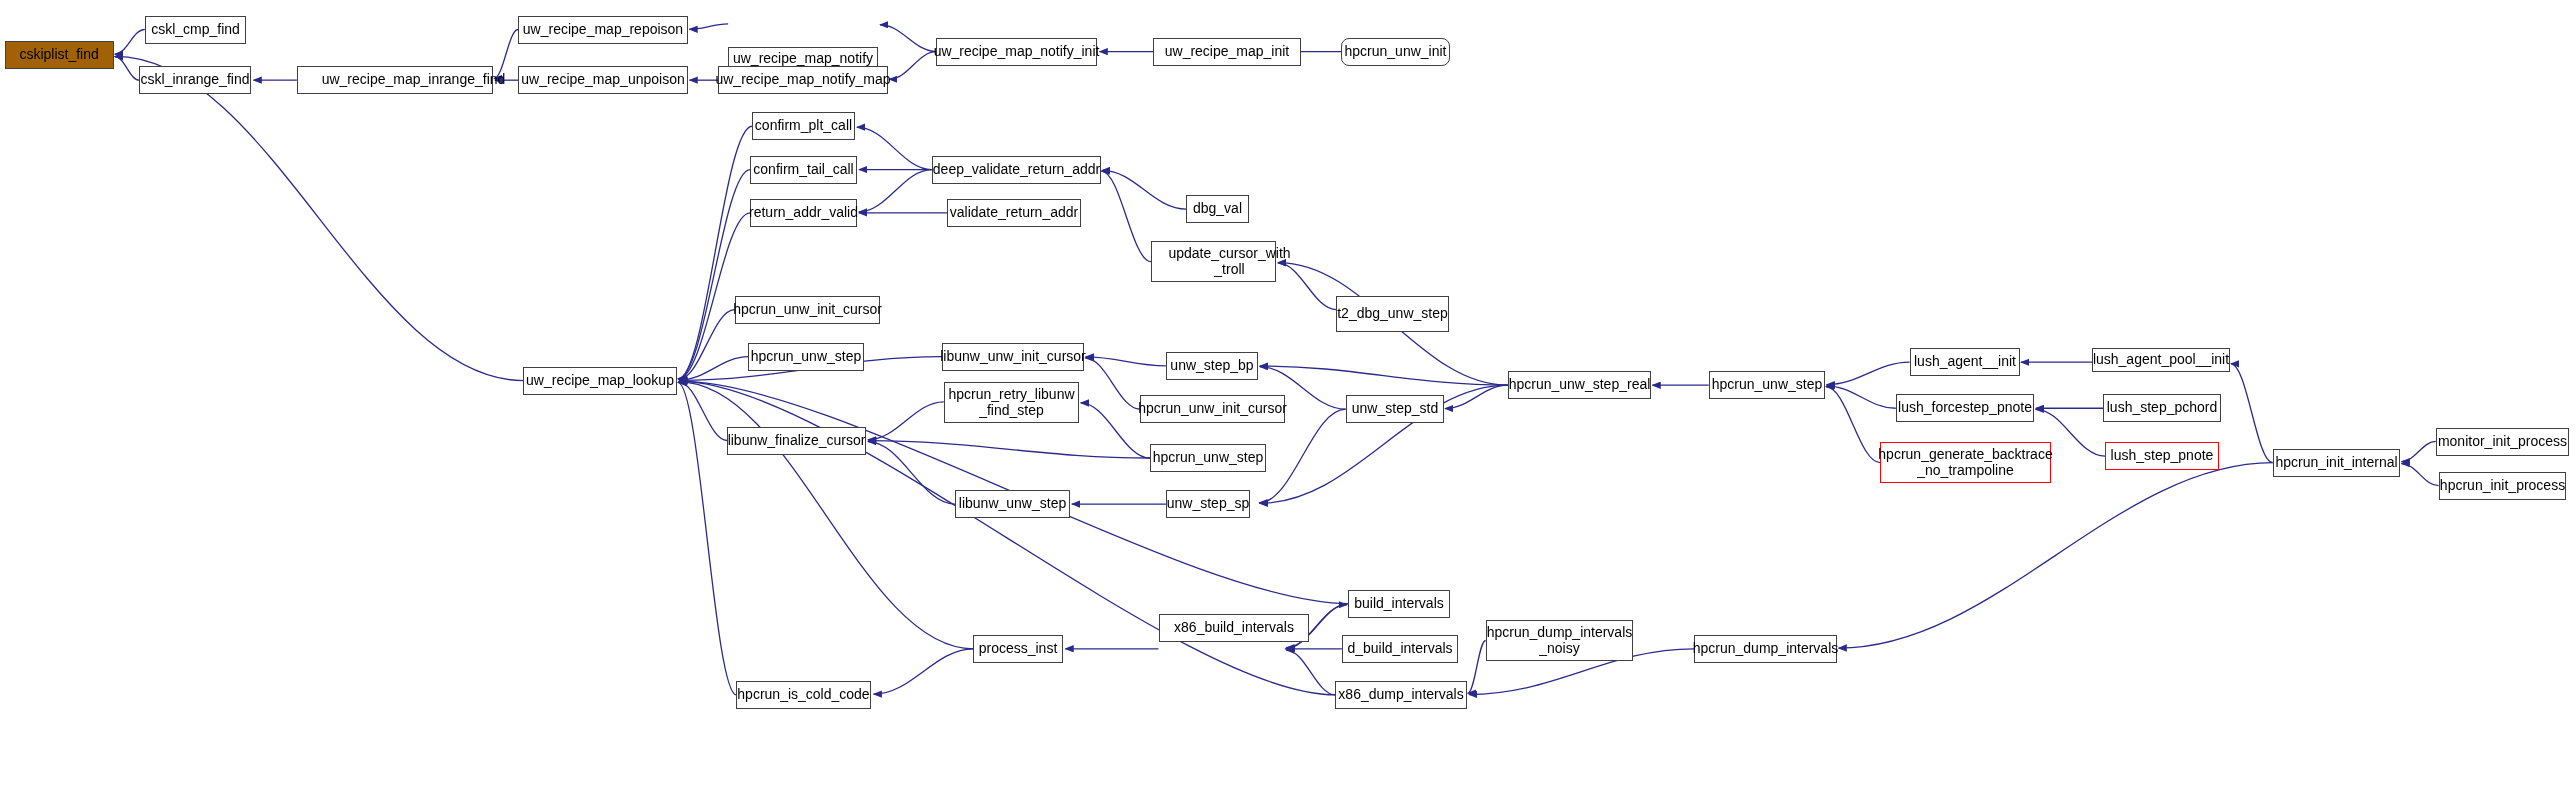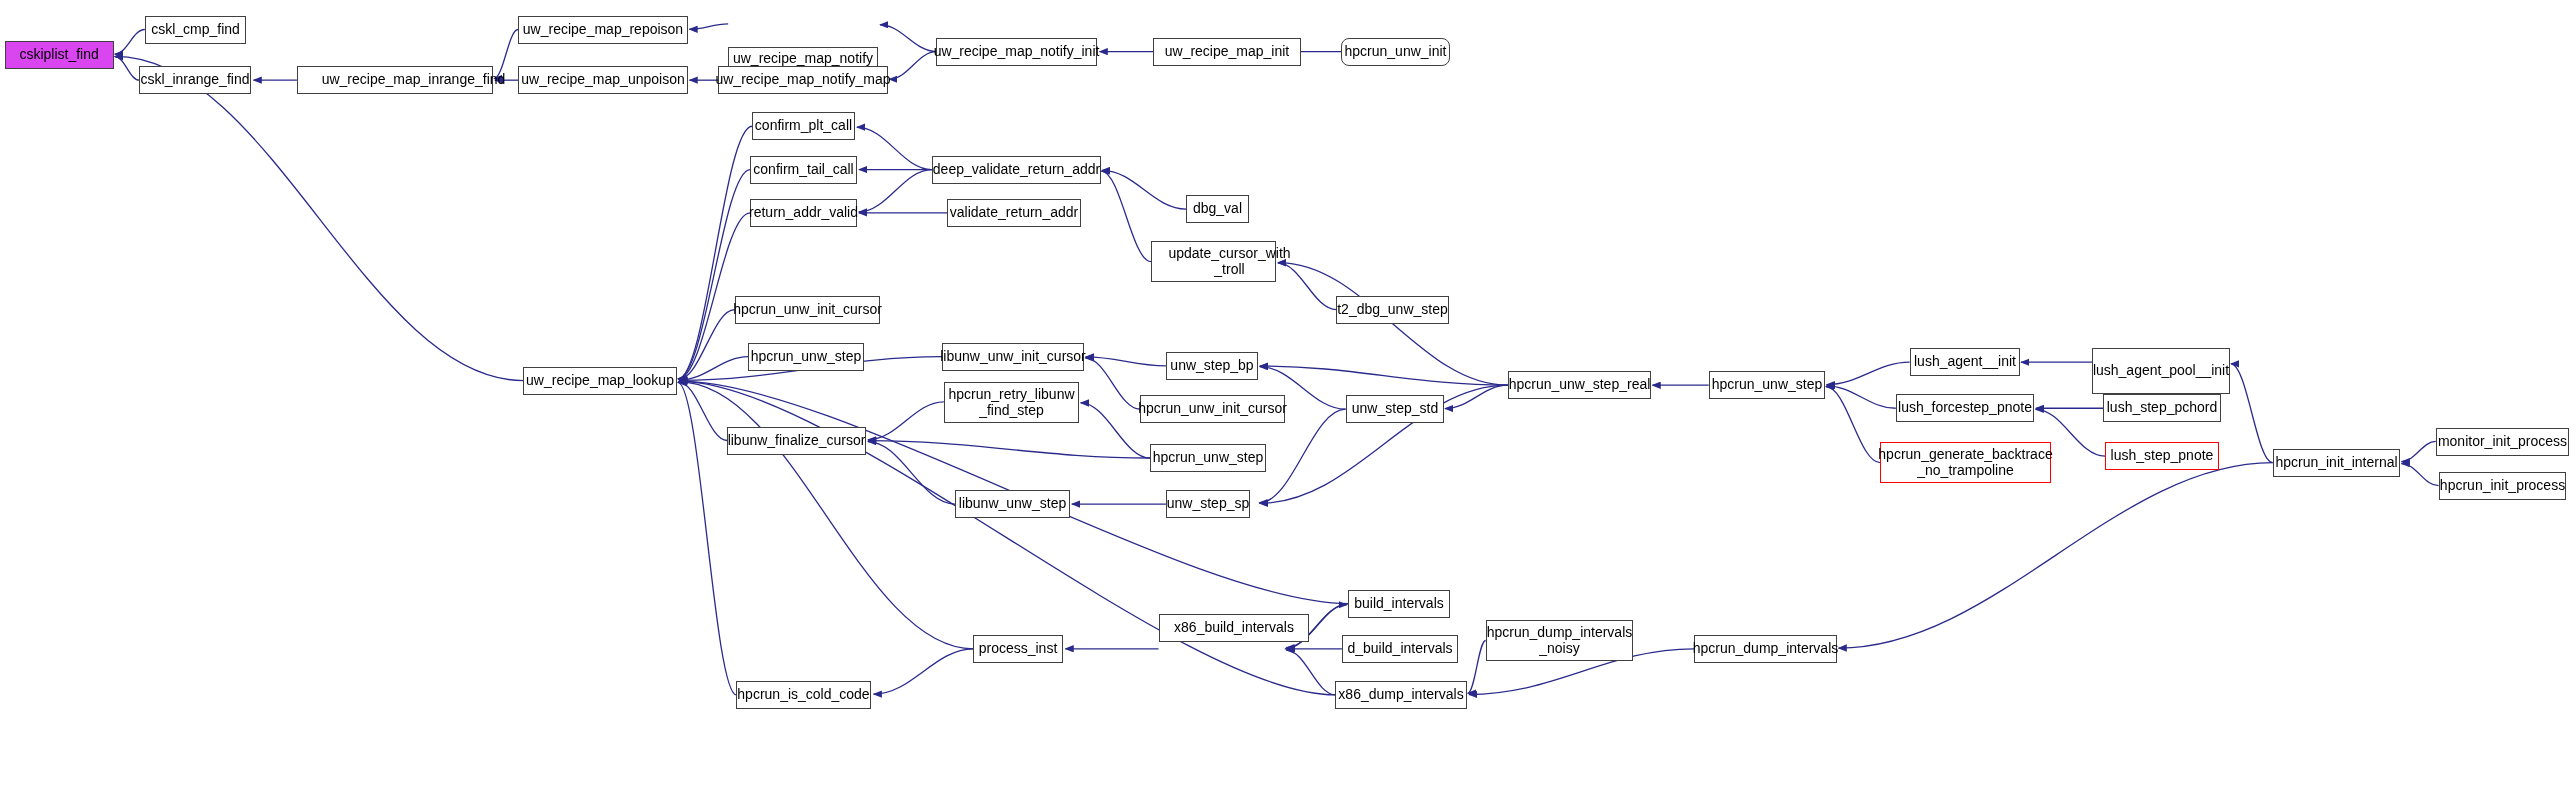--- a/index.html
+++ b/index.html
@@ -22,21 +22,21 @@
     align-items:center;
     justify-content:center;
     text-align:center;
     font-size:14px;
     line-height:15.7px;
     white-space:pre-line;
     letter-spacing:0px;
     cursor:pointer;
   }
   .node.current{
-    background:#d946ef;
+    background:#a16207;
     border:0.9px solid #404040;
   }
   .node.highlight{
     border:0.9px solid #ff0000;
   }
 </style>
 </head>
 <body>
 
 <div id="canvas">
@@ -126,37 +126,37 @@
       <div class="node" style="left: 1341px; top: 38px; width: 109px; height: 28px; border-radius: 8px;">hpcrun_unw_init</div>
       <div class="node" style="left: 523px; top: 367px; width: 154px; height: 28px;">uw_recipe_map_lookup</div>
       <div class="node" style="left: 752px; top: 112px; width: 103px; height: 28px;">confirm_plt_call</div>
       <div class="node" style="left: 750px; top: 156px; width: 107px; height: 28px;">confirm_tail_call</div>
       <div class="node" style="left: 750px; top: 199px; width: 107px; height: 28px;">return_addr_valid</div>
       <div class="node" style="left: 932px; top: 156px; width: 169px; height: 28px;">deep_validate_return_addr</div>
       <div class="node" style="left: 947px; top: 199px; width: 134px; height: 28px;">validate_return_addr</div>
       <div class="node" style="left: 1186px; top: 195px; width: 63px; height: 28px;">dbg_val</div>
       <div class="node" style="left: 1151px; top: 241px; width: 125px; height: 41px; padding-left: 32px;">update_cursor_with
 _troll</div>
-      <div class="node" style="left: 1336px; top: 296px; width: 113px; height: 28px;">t2_dbg_unw_step</div>
+      <div class="node" style="left: 1336px; top: 296px; width: 113px; height: 36px;">t2_dbg_unw_step</div>
       <div class="node" style="left: 735px; top: 296px; width: 145px; height: 28px;">hpcrun_unw_init_cursor</div>
       <div class="node" style="left: 748px; top: 343px; width: 116px; height: 28px;">hpcrun_unw_step</div>
       <div class="node" style="left: 942px; top: 343px; width: 142px; height: 28px;">libunw_unw_init_cursor</div>
       <div class="node" style="left: 944px; top: 382px; width: 135px; height: 41px;">hpcrun_retry_libunw
 _find_step</div>
       <div class="node" style="left: 727px; top: 427px; width: 139px; height: 28px;">libunw_finalize_cursor</div>
       <div class="node" style="left: 1150px; top: 444px; width: 116px; height: 28px;">hpcrun_unw_step</div>
       <div class="node" style="left: 955px; top: 490px; width: 115px; height: 28px;">libunw_unw_step</div>
       <div class="node" style="left: 1166px; top: 352px; width: 92px; height: 28px;">unw_step_bp</div>
       <div class="node" style="left: 1140px; top: 395px; width: 145px; height: 28px;">hpcrun_unw_init_cursor</div>
       <div class="node" style="left: 1346px; top: 395px; width: 98px; height: 28px;">unw_step_std</div>
       <div class="node" style="left: 1166px; top: 490px; width: 84px; height: 28px;">unw_step_sp</div>
       <div class="node" style="left: 1508px; top: 371px; width: 143px; height: 28px;">hpcrun_unw_step_real</div>
       <div class="node" style="left: 1709px; top: 371px; width: 116px; height: 28px;">hpcrun_unw_step</div>
       <div class="node" style="left: 1910px; top: 348px; width: 110px; height: 28px;">lush_agent__init</div>
-      <div class="node" style="left: 2092px; top: 348px; width: 138px; height: 46px;">lush_agent_pool__init</div>
+      <div class="node" style="left: 2092px; top: 348px; width: 138px; height: 24px;">lush_agent_pool__init</div>
       <div class="node" style="left: 1896px; top: 394px; width: 138px; height: 28px;">lush_forcestep_pnote</div>
       <div class="node" style="left: 2103px; top: 394px; width: 118px; height: 28px;">lush_step_pchord</div>
       <div class="node highlight" style="left: 1880px; top: 442px; width: 171px; height: 41px;">hpcrun_generate_backtrace
 _no_trampoline</div>
       <div class="node highlight" style="left: 2105px; top: 442px; width: 114px; height: 28px;">lush_step_pnote</div>
       <div class="node" style="left: 2273px; top: 449px; width: 127px; height: 28px;">hpcrun_init_internal</div>
       <div class="node" style="left: 2436px; top: 428px; width: 133px; height: 28px;">monitor_init_process</div>
       <div class="node" style="left: 2439px; top: 472px; width: 127px; height: 28px;">hpcrun_init_process</div>
       <div class="node" style="left: 1348px; top: 590px; width: 102px; height: 28px;">build_intervals</div>
       <div class="node" style="left: 973px; top: 635px; width: 90px; height: 28px;">process_inst</div>

